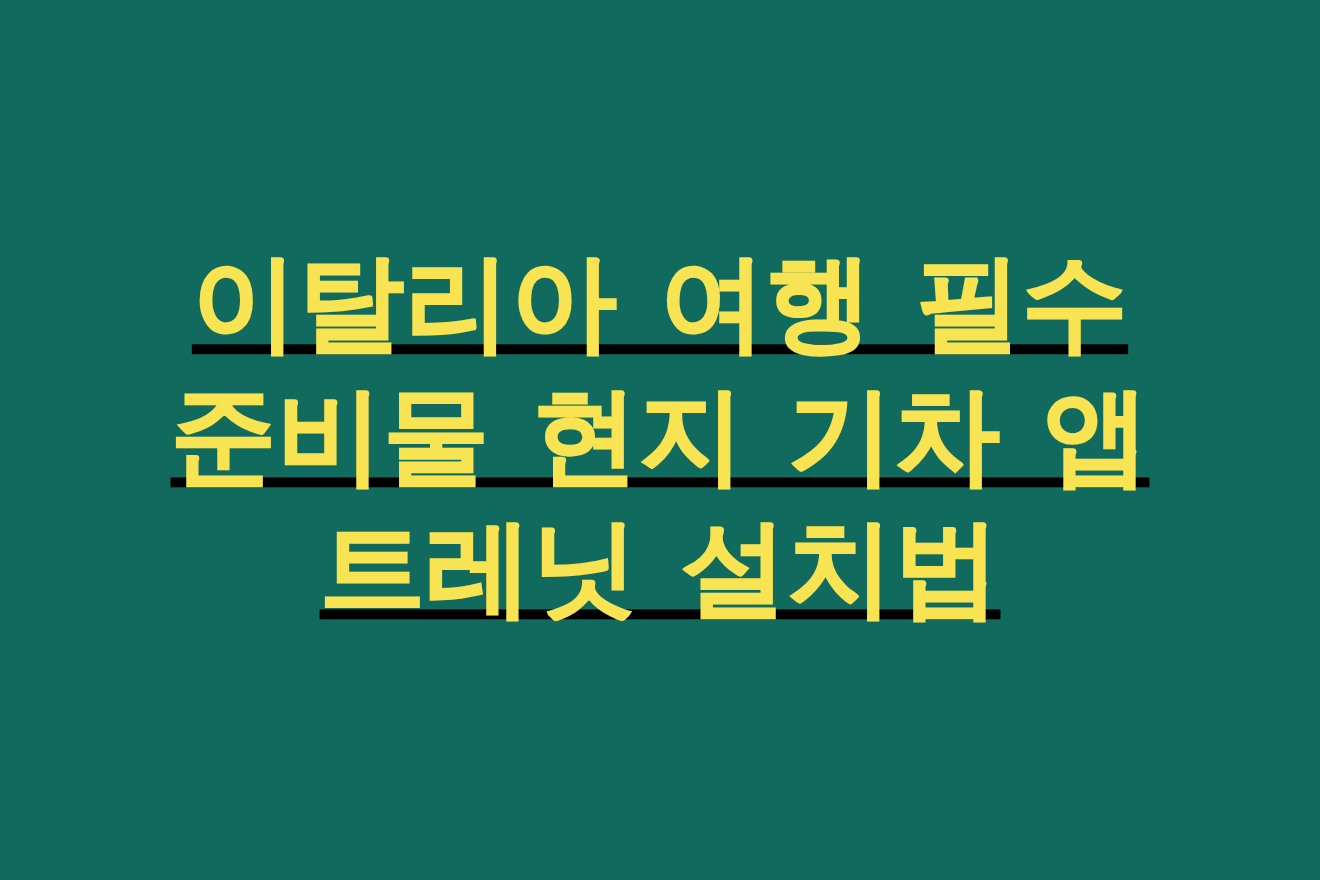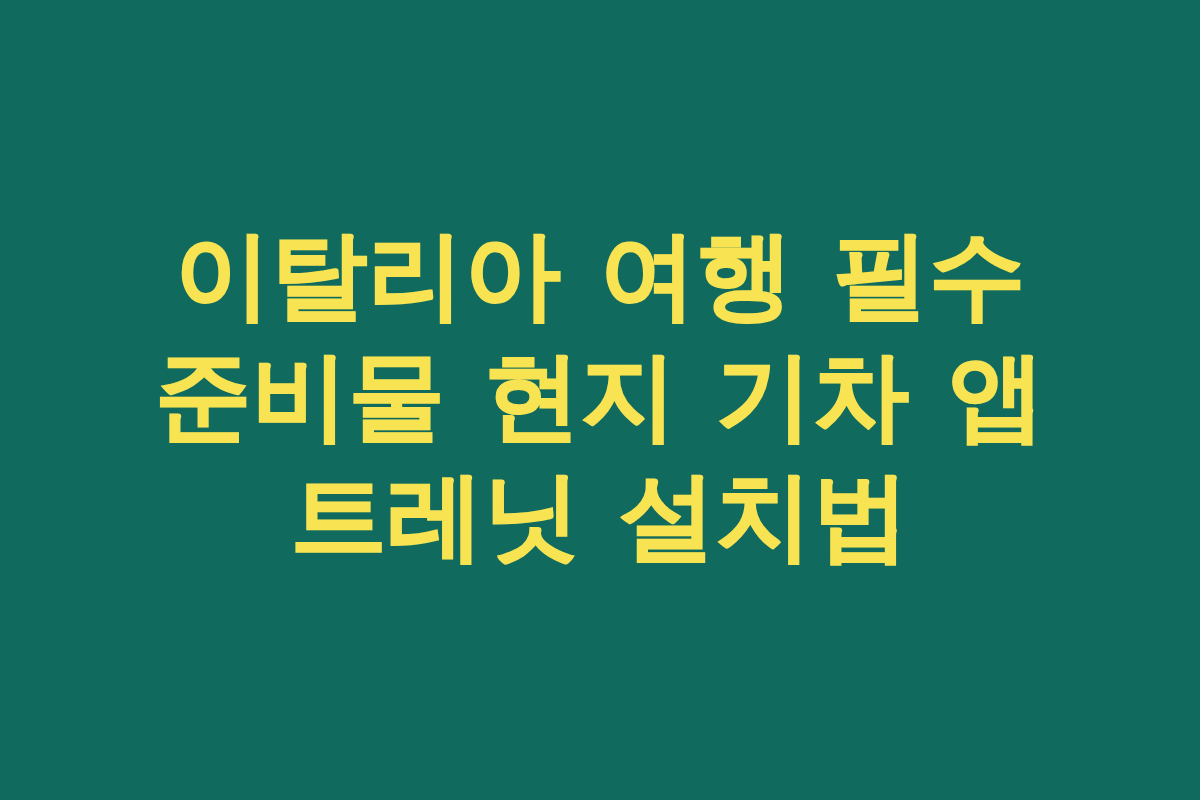--- a/index.html
+++ b/index.html
@@ -17,20 +17,21 @@
 
   #thumbnail-canvas {
     position: relative;
     width: 1200px;
     height: 800px;
     background: #106B5E;
     display: flex;
     align-items: center;
     justify-content: center;
     box-sizing: border-box;
+    text-decoration: underline;
   }
 
   #headline-block {
     width: 1064px;
     text-align: center;
     
     margin-top: -8px;
   }
 
   #headline-text {

